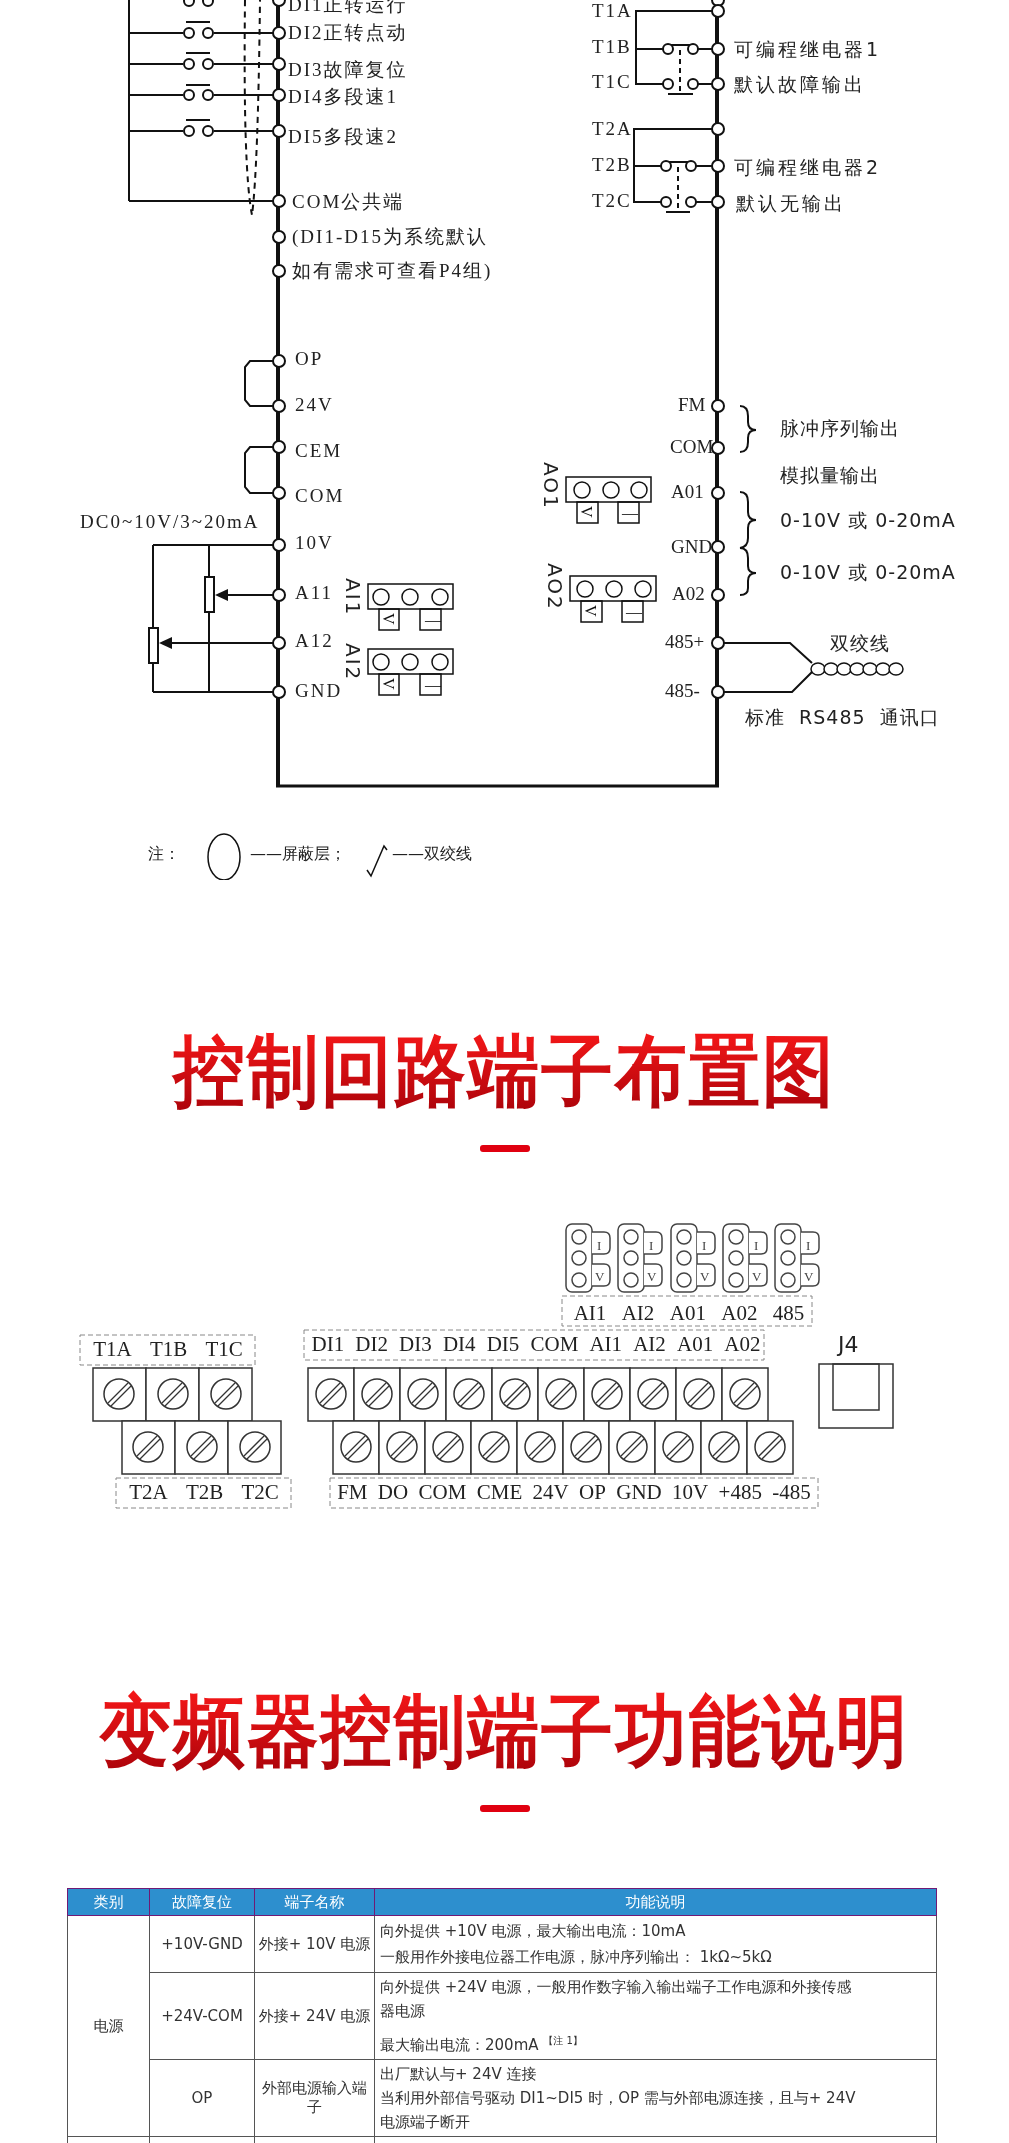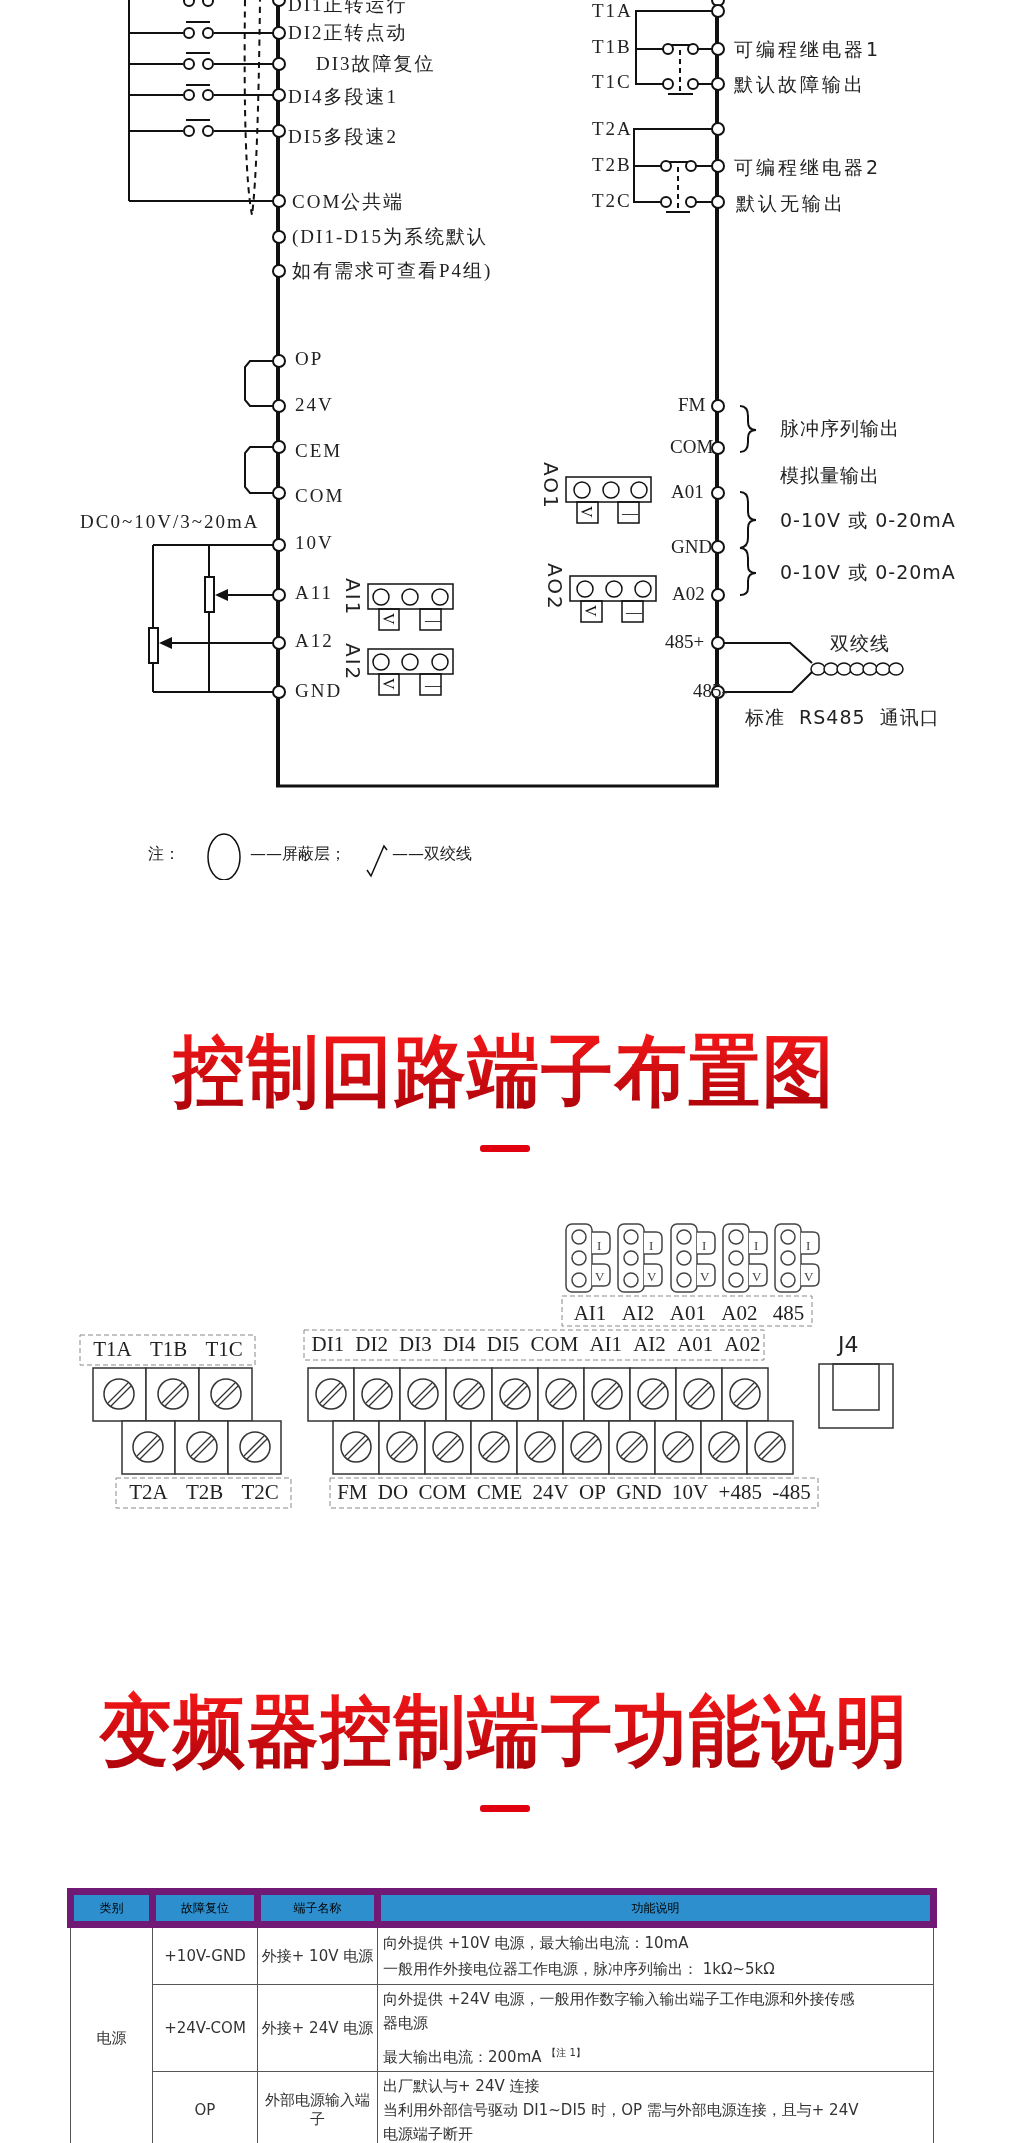--- a/index.html
+++ b/index.html
@@ -9,21 +9,21 @@
   .lbl-cn{position:absolute;font-family:"DejaVu Sans","Liberation Sans",sans-serif;font-size:19px;color:#222;white-space:nowrap;letter-spacing:3px;}
   .note{position:absolute;font-family:"DejaVu Sans","Liberation Sans",sans-serif;font-size:16px;color:#222;white-space:nowrap;}
   .big-title{position:absolute;left:0;width:1009px;text-align:center;font-family:"DejaVu Sans","Liberation Sans",sans-serif;font-weight:bold;font-size:78px;letter-spacing:2px;
      background:linear-gradient(#ff1a1a,#a00008);-webkit-background-clip:text;background-clip:text;color:transparent;transform:scaleX(0.92);}
   .red-dash{position:absolute;width:50px;height:7px;background:#e00010;border-radius:3px;left:480px;}
   svg text{font-family:"Liberation Serif","DejaVu Serif",serif;}
   
   .term-lbl{position:absolute;font-family:"Liberation Serif","DejaVu Serif",serif;font-size:21px;color:#222;white-space:nowrap;}
   
   table.spec{position:absolute;left:67px;top:1888px;width:870px;border-collapse:collapse;font-family:"DejaVu Sans","Liberation Sans",sans-serif;font-size:15px;color:#333;}
-  table.spec th{background:#2d8fce;color:#000000;font-weight:normal;height:24px;border:7px solid #701a75;font-size:12px;}
+  table.spec th{background:#2d8fce;color:#ffffff;font-weight:normal;height:24px;border:1px solid #701a75;font-size:15px;}
   table.spec td{border:1px solid #555;vertical-align:middle;}
   table.spec td.c{text-align:center;}
   table.spec td.desc{padding:2px 5px;line-height:26px;}
   table.spec td.desc div{white-space:nowrap;}
   .sup{font-size:10px;vertical-align:super;margin-top:48px;}
 </style>
 </head>
 <body>
 
 <svg class="abs" style="left:0;top:0" width="1009" height="880" viewBox="0 0 1009 880">
@@ -207,21 +207,21 @@
     <text x="425" y="690">—</text>
     <text x="580" y="519" transform="rotate(90 587 513)">V</text>
     <text x="622" y="518">—</text>
     <text x="584" y="618" transform="rotate(90 591 612)">V</text>
     <text x="626" y="617">—</text>
   </g>
 </svg>
 
 <span class="lbl" style="left:288px;top:-8px;"><span>DI1</span><span>正转运行</span></span>
 <span class="lbl" style="left:288px;top:20px;"><span>DI2</span><span>正转点动</span></span>
-<span class="lbl" style="left:288px;top:51px;margin-left:28px;"><span>DI3</span><span>故障复位</span></span>
+<span class="lbl" style="left:288px;top:57px;"><span>DI3</span><span>故障复位</span></span>
 <span class="lbl" style="left:288px;top:84px;"><span>DI4</span><span>多段速1</span></span>
 <span class="lbl" style="left:288px;top:124px;"><span>DI5</span><span>多段速2</span></span>
 <span class="lbl" style="left:292px;top:189px;">COM公共端</span>
 <span class="lbl" style="left:292px;top:224px;">(DI1-D15为系统默认</span>
 <span class="lbl" style="left:292px;top:258px;">如有需求可查看P4组)</span>
 <span class="lbl" style="left:295px;top:348px;">OP</span>
 <span class="lbl" style="left:295px;top:394px;">24V</span>
 <span class="lbl" style="left:295px;top:440px;">CEM</span>
 <span class="lbl" style="left:295px;top:485px;">COM</span>
 <span class="lbl" style="left:80px;top:511px;">DC0~10V/3~20mA</span>
@@ -247,21 +247,21 @@
 <span class="lbl" style="left:678px;top:394px;letter-spacing:0;">FM</span>
 <span class="lbl" style="left:670px;top:436px;letter-spacing:0;">COM</span>
 <span class="lbl-cn" style="left:780px;top:416px;letter-spacing:1px;">脉冲序列输出</span>
 <span class="lbl-cn" style="left:780px;top:463px;letter-spacing:1px;">模拟量输出</span>
 <span class="lbl" style="left:671px;top:481px;letter-spacing:0;">A01</span>
 <span class="lbl" style="left:671px;top:536px;letter-spacing:0;">GND</span>
 <span class="lbl" style="left:672px;top:583px;letter-spacing:0;">A02</span>
 <span class="lbl-cn" style="left:780px;top:508px;letter-spacing:1px;">0-10V 或 0-20mA</span>
 <span class="lbl-cn" style="left:780px;top:560px;letter-spacing:1px;">0-10V 或 0-20mA</span>
 <span class="lbl" style="left:665px;top:631px;letter-spacing:0;">485+</span>
-<span class="lbl" style="left:665px;top:680px;letter-spacing:0;margin-left:28px;">485-</span>
+<span class="lbl" style="left:665px;top:680px;letter-spacing:0;">485-</span>
 <span class="lbl-cn" style="left:830px;top:631px;letter-spacing:1px;">双绞线</span>
 <span class="lbl-cn" style="left:745px;top:705px;letter-spacing:1px;white-space:pre;text-align:center;">标准  RS485  通讯口</span>
 
 <span class="note" style="left:148px;top:844px;">注：</span>
 <span class="note" style="left:250px;top:844px;">——屏蔽层；</span>
 <span class="note" style="left:392px;top:844px;">——双绞线</span>
 
 <div class="big-title" style="top:1020px;">控制回路端子布置图</div>
 <div class="red-dash" style="top:1145px;"></div>
 

